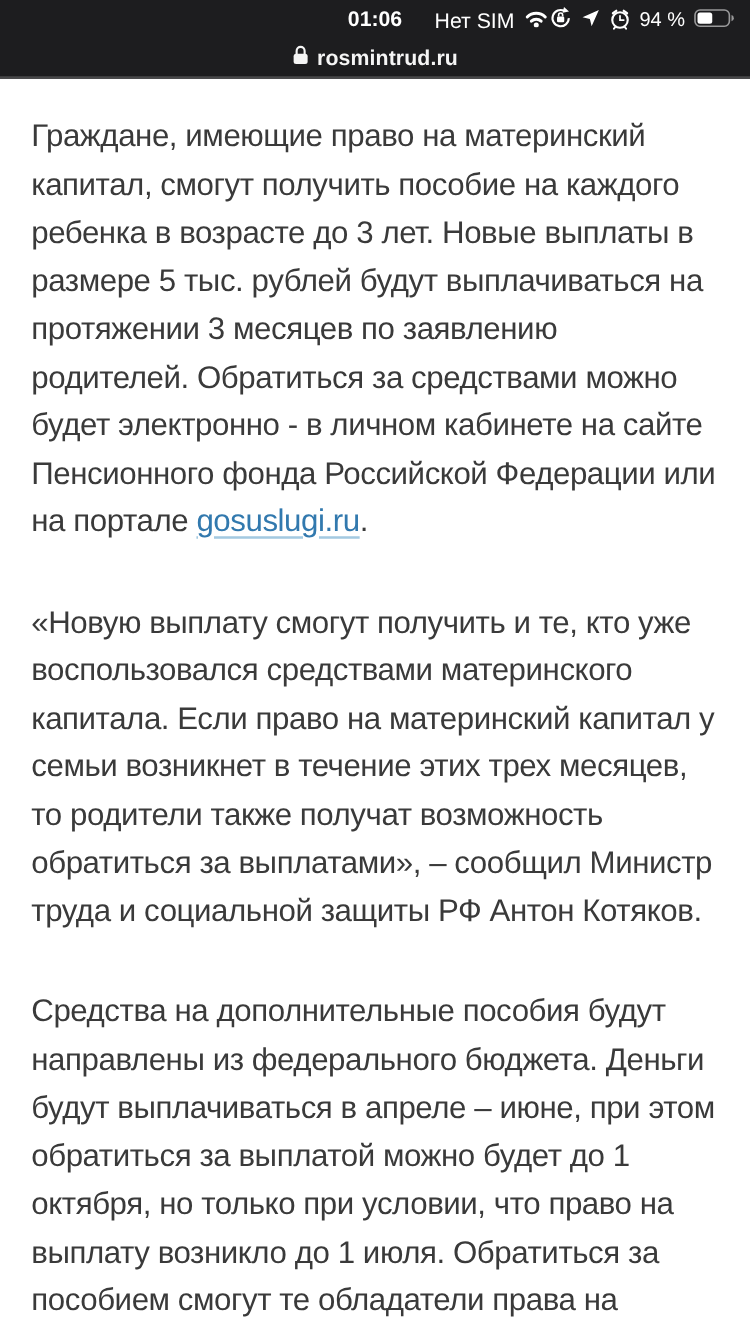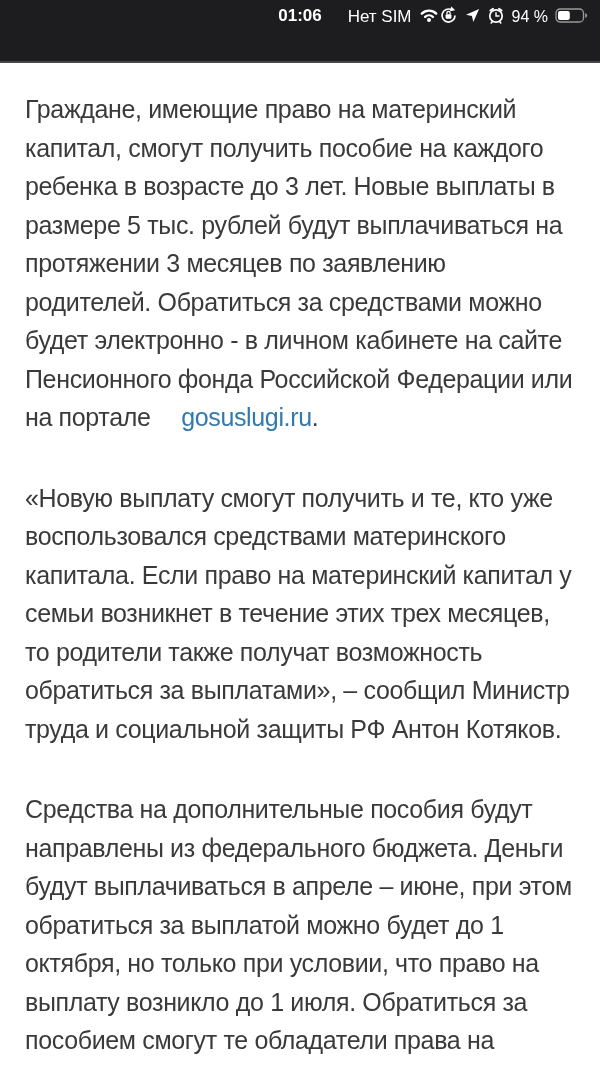--- a/index.html
+++ b/index.html
@@ -33,25 +33,25 @@
   .content{
     padding:27px 22px 0 25px;
     color:#3a3a3a;
     font-size:25px;
     letter-spacing:-0.35px;
     line-height:38.5px;
   }
   .content p{margin:0 0 42px 0;}
   a.body-link{
     color:#3279ae;
+    text-decoration:underline;
     text-decoration-color:#a3c9e1;
     text-decoration-thickness:1.5px;
     text-underline-offset:4px;
     cursor:pointer;
-    margin-left:24px;
   }
 </style>
 </head>
 <body>
 
 <div class="topbar" style="position:relative;">
   <div class="status-row">
     <div class="status-left">
       <span>Нет SIM</span>
       <span class="icn">
@@ -90,19 +90,28 @@
       <span>94 %</span>
       <span class="icn">
         <svg width="33" height="15" viewBox="0 0 33 15">
           <rect x="1" y="1" width="27.5" height="13" rx="4" stroke="rgba(255,255,255,0.55)" stroke-width="1.3" fill="none"></rect>
           <rect x="3" y="3" width="11.8" height="9" rx="2" fill="#fff"></rect>
           <path d="M30.2 5 a2.6 2.6 0 0 1 0 5 Z" fill="rgba(255,255,255,0.55)"></path>
         </svg>
       </span>
     </div>
   </div>
+  <div class="url-row">
+    <span class="icn">
+      <svg width="13" height="16" viewBox="0 0 13 16">
+        <path d="M3.3 7.2 V4.7 a3.2 3.2 0 0 1 6.4 0 V7.2" stroke="#f5f5f5" stroke-width="1.7" fill="none"></path>
+        <rect x="0.9" y="7" width="11.2" height="8.2" rx="2" fill="#f5f5f5"></rect>
+      </svg>
+    </span>
+    <span>rosmintrud.ru</span>
+  </div>
 </div>
 
 <div class="content">
   <p><span>Граждане, имеющие право на материнский капитал, смогут получить пособие на каждого ребенка в возрасте до 3 лет. Новые выплаты в размере 5 тыс. рублей будут выплачиваться на протяжении 3 месяцев по заявлению родителей. Обратиться за средствами можно будет электронно - в личном кабинете на сайте Пенсионного фонда Российской Федерации или на портале </span><a class="body-link">gosuslugi.ru</a><span>.</span></p>
   <p>«Новую выплату смогут получить и те, кто уже воспользовался средствами материнского капитала. Если право на материнский капитал у семьи возникнет в течение этих трех месяцев, то родители также получат возможность обратиться за выплатами», – сообщил Министр труда и социальной защиты РФ Антон Котяков.</p>
   <p>Средства на дополнительные пособия будут направлены из федерального бюджета. Деньги будут выплачиваться в апреле – июне, при этом обратиться за выплатой можно будет до 1 октября, но только при условии, что право на выплату возникло до 1 июля. Обратиться за пособием смогут те обладатели права на материнский капитал, чьим детям еще не исполнилось 3 года. Если в семье несколько детей этого возраста, то пособие будет выплачено на каждого ребенка.</p>
 </div>
 
 </body></html>

